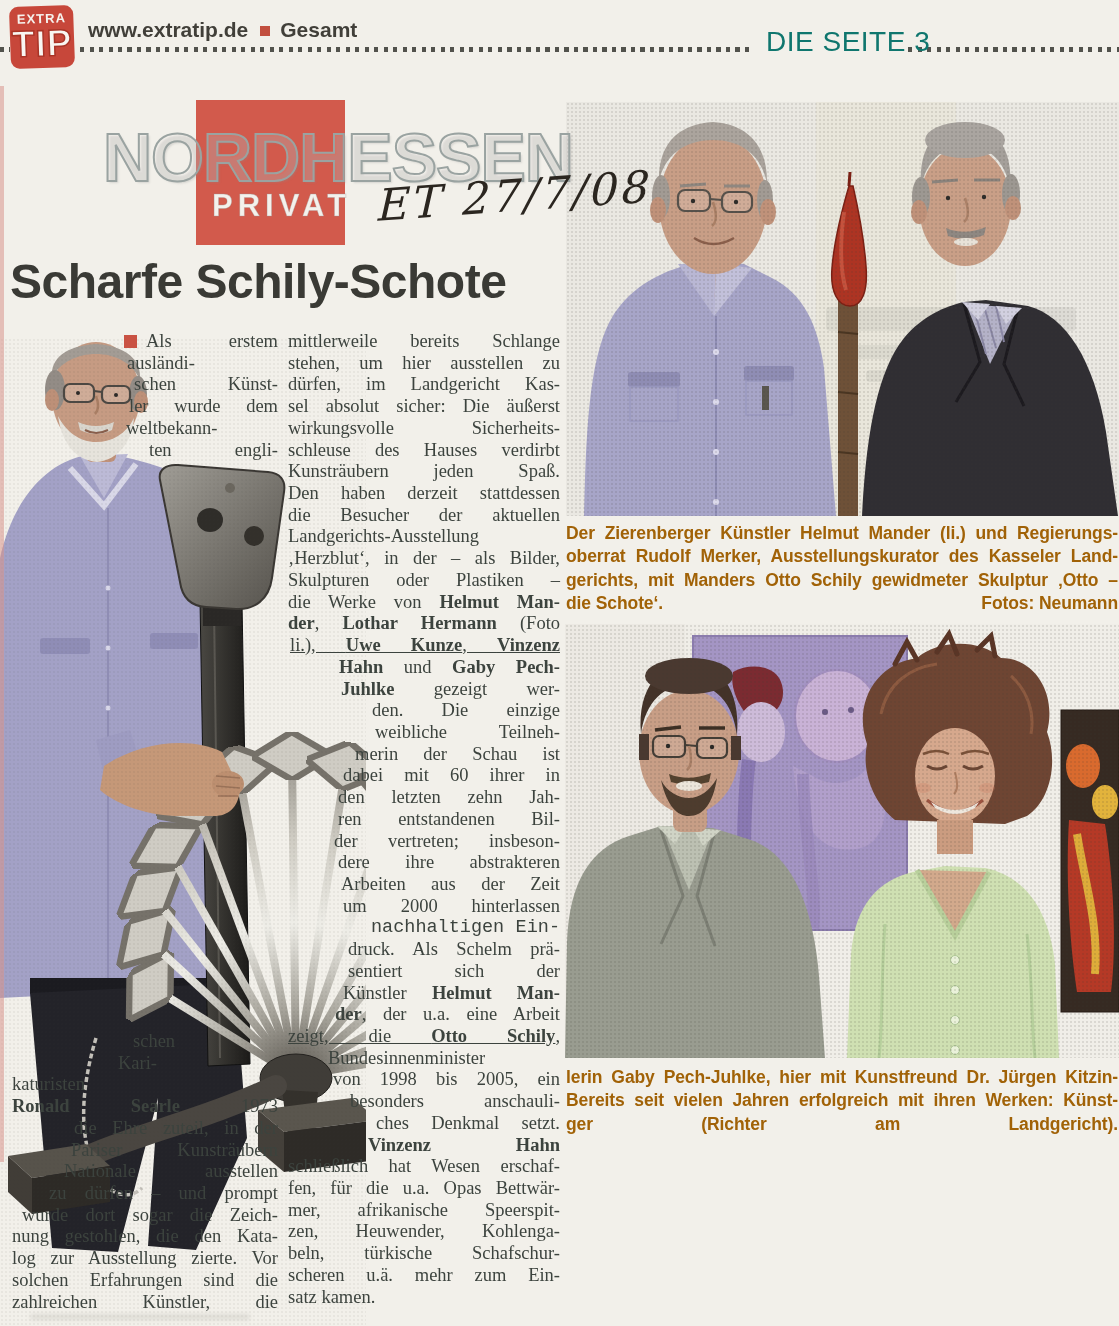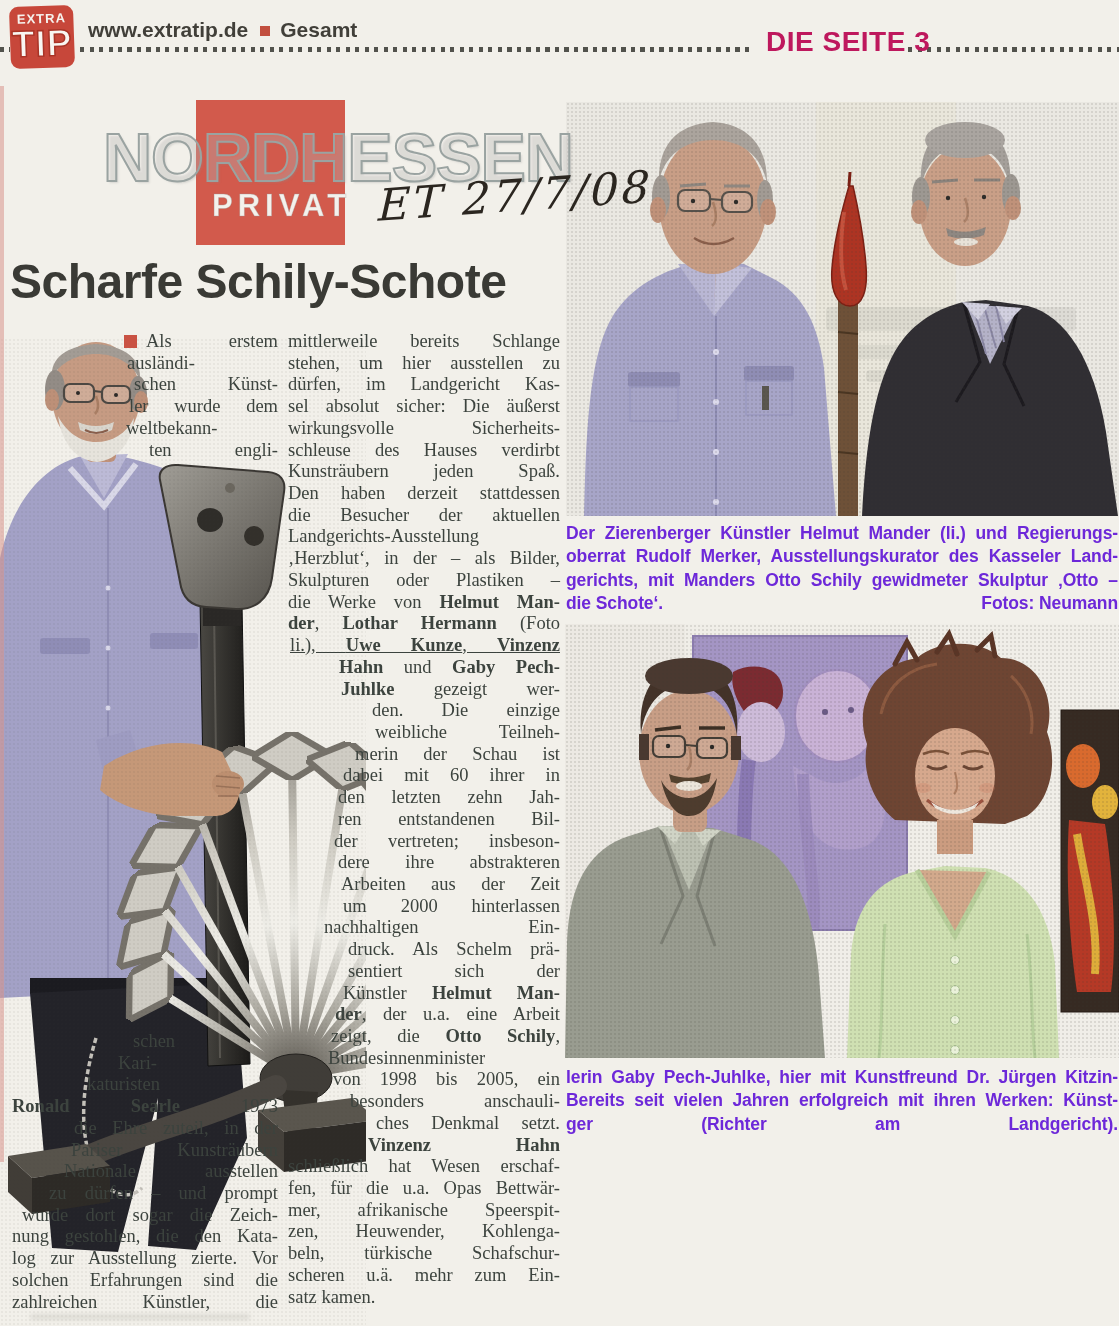--- a/index.html
+++ b/index.html
@@ -9,22 +9,22 @@
   .logo{position:absolute;left:10px;top:6px;width:64px;height:62px;background:#c7473a;
         border-radius:9px;transform:rotate(-2deg);text-align:center;z-index:3;}
   .logo .ex{display:block;color:#f6f3ee;font-weight:700;font-size:13px;letter-spacing:1px;margin-top:5px;}
   .logo .tip{display:block;color:#f8f6f2;font-weight:700;font-size:37px;line-height:36px;
         letter-spacing:1px;-webkit-text-stroke:1.5px #a93427;}
   .url-line{position:absolute;left:88px;top:18px;font-size:21px;font-weight:700;color:#413f39;}
   .red-sq{display:inline-block;width:10px;height:10px;background:#c24f3f;margin:0 10px 1px 12px;}
   .dotline{position:absolute;top:47px;height:5px;
         background:repeating-linear-gradient(90deg,#52524c 0 4px,transparent 4px 9.5px);}
   #dotA{left:0;width:10px;} #dotB{left:80px;width:670px;} #dotC{left:908px;width:211px;}
-  .page-label{position:absolute;left:766px;top:26px;font-size:28px;color:#be185d;
-        letter-spacing:.5px;font-weight:700;}
+  .page-label{position:absolute;left:766px;top:26px;font-size:28px;color:#0f766e;
+        letter-spacing:.5px;font-weight:400;}
   
   .section-box{position:absolute;left:196px;top:100px;width:149px;height:145px;background:#d25a4c;}
   .nordhessen{position:absolute;left:103px;top:118px;font-size:68px;font-weight:700;letter-spacing:-1px;
         color:rgba(245,244,240,0.15);-webkit-text-stroke:2px #9aa3a1;
         text-shadow:2px 2px 2px rgba(140,140,140,.25);z-index:2;}
   .privat{position:absolute;left:212px;top:188px;font-size:31px;font-weight:700;letter-spacing:5px;
         color:#f4f1ec;-webkit-text-stroke:.8px rgba(150,150,150,.35);z-index:2;}
   .handwriting{position:absolute;left:378px;top:170px;font-size:44px;font-family:"DejaVu Serif",serif;
         font-style:italic;color:#2b2620;transform:rotate(-4deg) skewX(-6deg);letter-spacing:3px;z-index:2;}
   
@@ -44,21 +44,21 @@
   .photo{position:absolute;z-index:1;}
   .photo::after{content:"";position:absolute;inset:0;pointer-events:none;
         background-image:radial-gradient(rgba(60,58,50,.12) 1px,transparent 1.3px);
         background-size:4px 4px;}
   #photoL{left:0;top:338px;width:366px;height:988px;}
   #photoL::after{background-image:radial-gradient(rgba(60,58,50,.06) 1px,transparent 1.3px);}
   #photo1{left:566px;top:102px;width:553px;height:414px;}
   #photo2{left:565px;top:624px;width:554px;height:434px;}
   
   .caption{position:absolute;width:552px;font-size:17.5px;font-weight:700;line-height:23.3px;
-        color:#6d28d9;letter-spacing:-.1px;z-index:5;}
+        color:#a16207;letter-spacing:-.1px;z-index:5;}
   #cap1{left:566px;top:522px;}
   #cap2{left:566px;top:1066px;}
   #cap1last{display:flex;justify-content:space-between;}
   
   .pinkedge{position:absolute;left:0;top:86px;width:4px;height:1076px;background:#d9958c;opacity:.55;z-index:6;}
   .smudge{position:absolute;background:#8d8b82;opacity:.18;filter:blur(2px);border-radius:3px;z-index:2;}
 </style>
 </head>
 <body>
 
@@ -186,21 +186,21 @@
       <div class="tline" style="margin-left: 112px;"><span class="bullet"></span>Als erstem</div>
       <div class="tline nj" style="margin-left: 115px;">ausländi-</div>
       <div class="tline" style="margin-left: 122px;">schen Künst-</div>
       <div class="tline" style="margin-left: 117px;">ler wurde dem</div>
       <div class="tline nj" style="margin-left: 114px;">weltbekann-</div>
       <div class="tline" style="margin-left: 137px;">ten engli-</div>
     </div>
   <div id="col1rest" class="col">
       <div class="tline nj" style="margin-left: 121px;">schen</div>
       <div class="tline nj" style="margin-left: 106px;">Kari-</div>
-      <div class="tline nj" style="margin-left: 75px;">katuristen</div>
+      <div class="tline nj" style="">katuristen</div>
       <div class="tline" style=""><b>Ronald Searle</b> 1973</div>
       <div class="tline" style="margin-left: 62px;">die Ehre zuteil, in der</div>
       <div class="tline" style="margin-left: 59px;">Pariser Kunsträubern</div>
       <div class="tline" style="margin-left: 52px;">Nationale ausstellen</div>
       <div class="tline" style="margin-left: 37px;">zu dürfen – und prompt</div>
       <div class="tline" style="margin-left: 10px;">wurde dort sogar die Zeich-</div>
       <div class="tline">nung gestohlen, die den Kata-</div>
       <div class="tline">log zur Ausstellung zierte. Vor</div>
       <div class="tline">solchen Erfahrungen sind die</div>
       <div class="tline">zahlreichen Künstler, die</div>
@@ -226,26 +226,26 @@
       <div class="tline" style="margin-left: 84px;">den. Die einzige</div>
       <div class="tline" style="margin-left: 87px;">weibliche Teilneh-</div>
       <div class="tline" style="margin-left: 67px;">merin der Schau ist</div>
       <div class="tline" style="margin-left: 55px;">dabei mit 60 ihrer in</div>
       <div class="tline" style="margin-left: 50px;">den letzten zehn Jah-</div>
       <div class="tline" style="margin-left: 50px;">ren entstandenen Bil-</div>
       <div class="tline" style="margin-left: 46px;">der vertreten; insbeson-</div>
       <div class="tline" style="margin-left: 50px;">dere ihre abstrakteren</div>
       <div class="tline" style="margin-left: 53px;">Arbeiten aus der Zeit</div>
       <div class="tline" style="margin-left: 55px;">um 2000 hinterlassen</div>
-      <div class="tline" style="margin-left: 36px;">nachhaltigen Ein-</div>
+      <div class="tline" style="margin-left: 83px; font-family: Liberation Mono, monospace;">nachhaltigen Ein-</div>
       <div class="tline" style="margin-left: 60px;">druck. Als Schelm prä-</div>
       <div class="tline" style="margin-left: 60px;">sentiert sich der</div>
       <div class="tline" style="margin-left: 55px;">Künstler <b>Helmut Man-</b></div>
       <div class="tline" style="margin-left: 47px;"><b>der</b>, der u.a. eine Arbeit</div>
-      <div class="tline" style="margin-left: 43px;">zeigt, die <b>Otto Schily</b>,</div>
+      <div class="tline" style=" text-decoration: underline;">zeigt, die <b>Otto Schily</b>,</div>
       <div class="tline nj" style="margin-left: 40px;">Bundesinnenminister</div>
       <div class="tline" style="margin-left: 45px;">von 1998 bis 2005, ein</div>
       <div class="tline" style="margin-left: 62px;">besonders anschauli-</div>
       <div class="tline" style="margin-left: 88px;">ches Denkmal setzt.</div>
       <div class="tline" style="margin-left: 80px;"><b>Vinzenz Hahn</b></div>
       <div class="tline">schließlich hat Wesen erschaf-</div>
       <div class="tline">fen, für die u.a. Opas Bettwär-</div>
       <div class="tline">mer, afrikanische Speerspit-</div>
       <div class="tline">zen, Heuwender, Kohlenga-</div>
       <div class="tline">beln, türkische Schafschur-</div>

